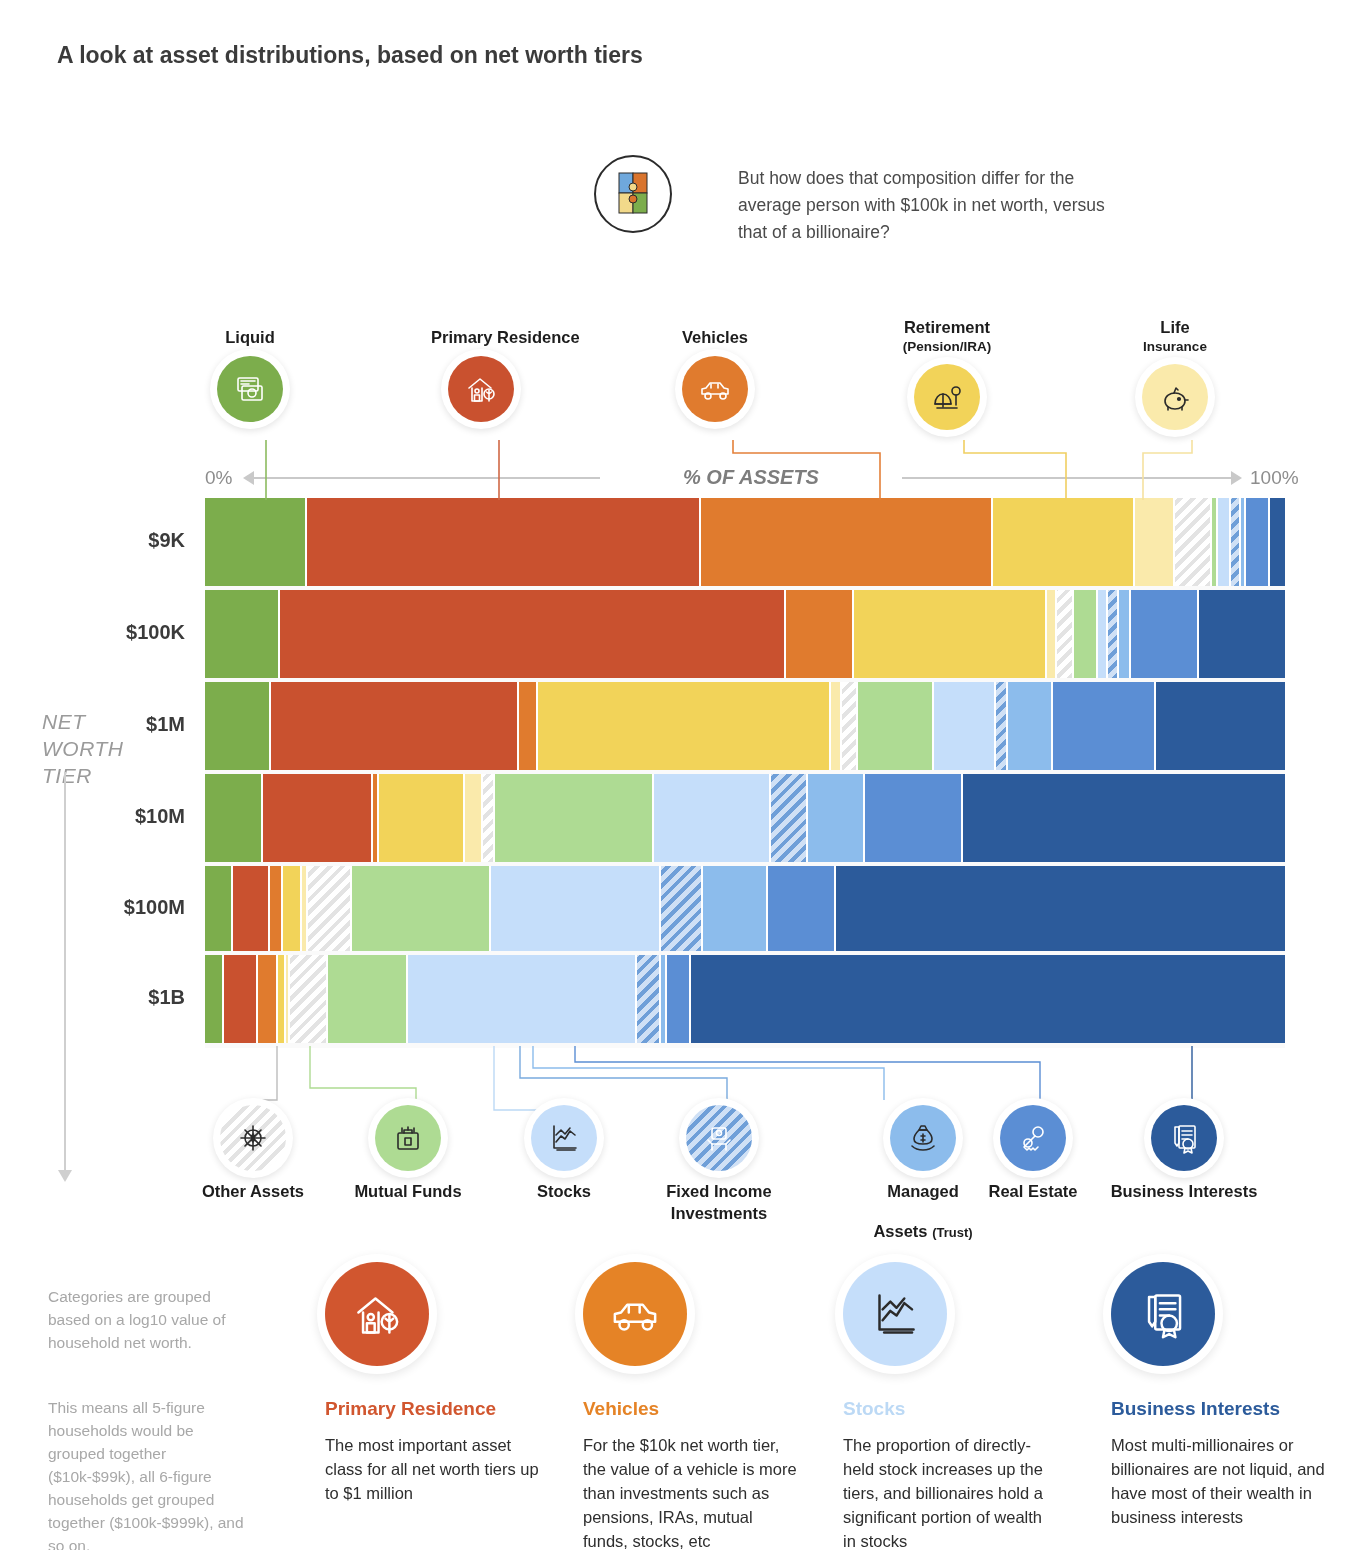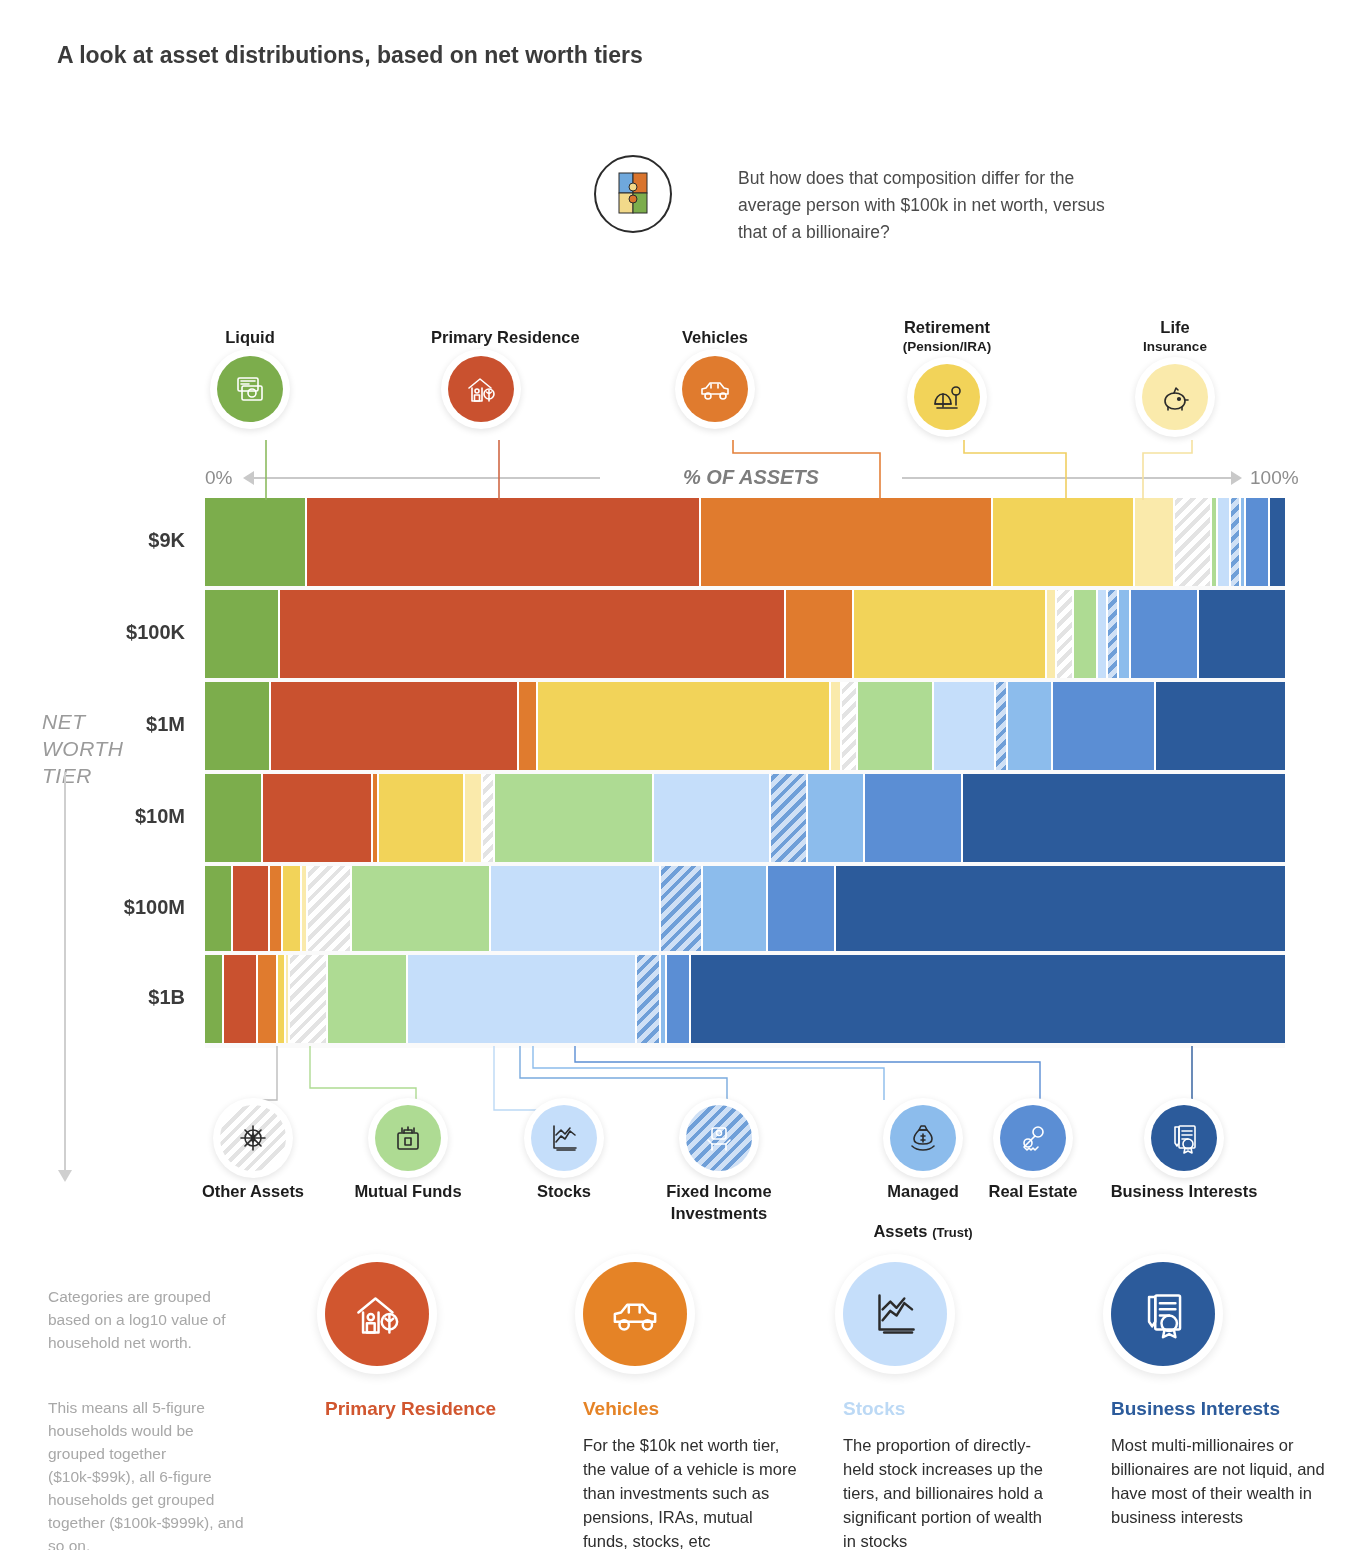--- a/index.html
+++ b/index.html
@@ -442,20 +442,21 @@
           <svg width="62" height="62" viewBox="0 0 40 40" fill="none" stroke="#ffffff" stroke-width="1.6" stroke-linecap="round" stroke-linejoin="round">
             <path d="M8 19 L19 10 L30 19"></path>
             <path d="M11 19v13h10V19"></path>
             <circle cx="16" cy="22" r="2"></circle>
             <path d="M13.5 26h5v6h-5z"></path>
             <circle cx="28" cy="25" r="5"></circle>
             <path d="M28 21v11M28 25l-2.5-2M28 25l2.5-2"></path>
           </svg>
         </div>
         <div class="fhead" style="color: rgb(209, 86, 47);">Primary Residence</div>
+        <div class="fbody">The most important asset class for all net worth tiers up to $1 million</div>
       </div>
       <div class="fcard" style="left: 583px; top: 1262px;">
         <div class="fbadge" style="background: rgb(229, 131, 38);">
           <svg width="62" height="62" viewBox="0 0 40 40" fill="none" stroke="#ffffff" stroke-width="1.6" stroke-linecap="round" stroke-linejoin="round">
             <path d="M7 25h26v-5l-4-1-4-5H15l-4 5-4 1z"></path>
             <circle cx="13" cy="27" r="3"></circle>
             <circle cx="28" cy="27" r="3"></circle>
             <path d="M16 15v4M23 15v4"></path>
           </svg>
         </div>

